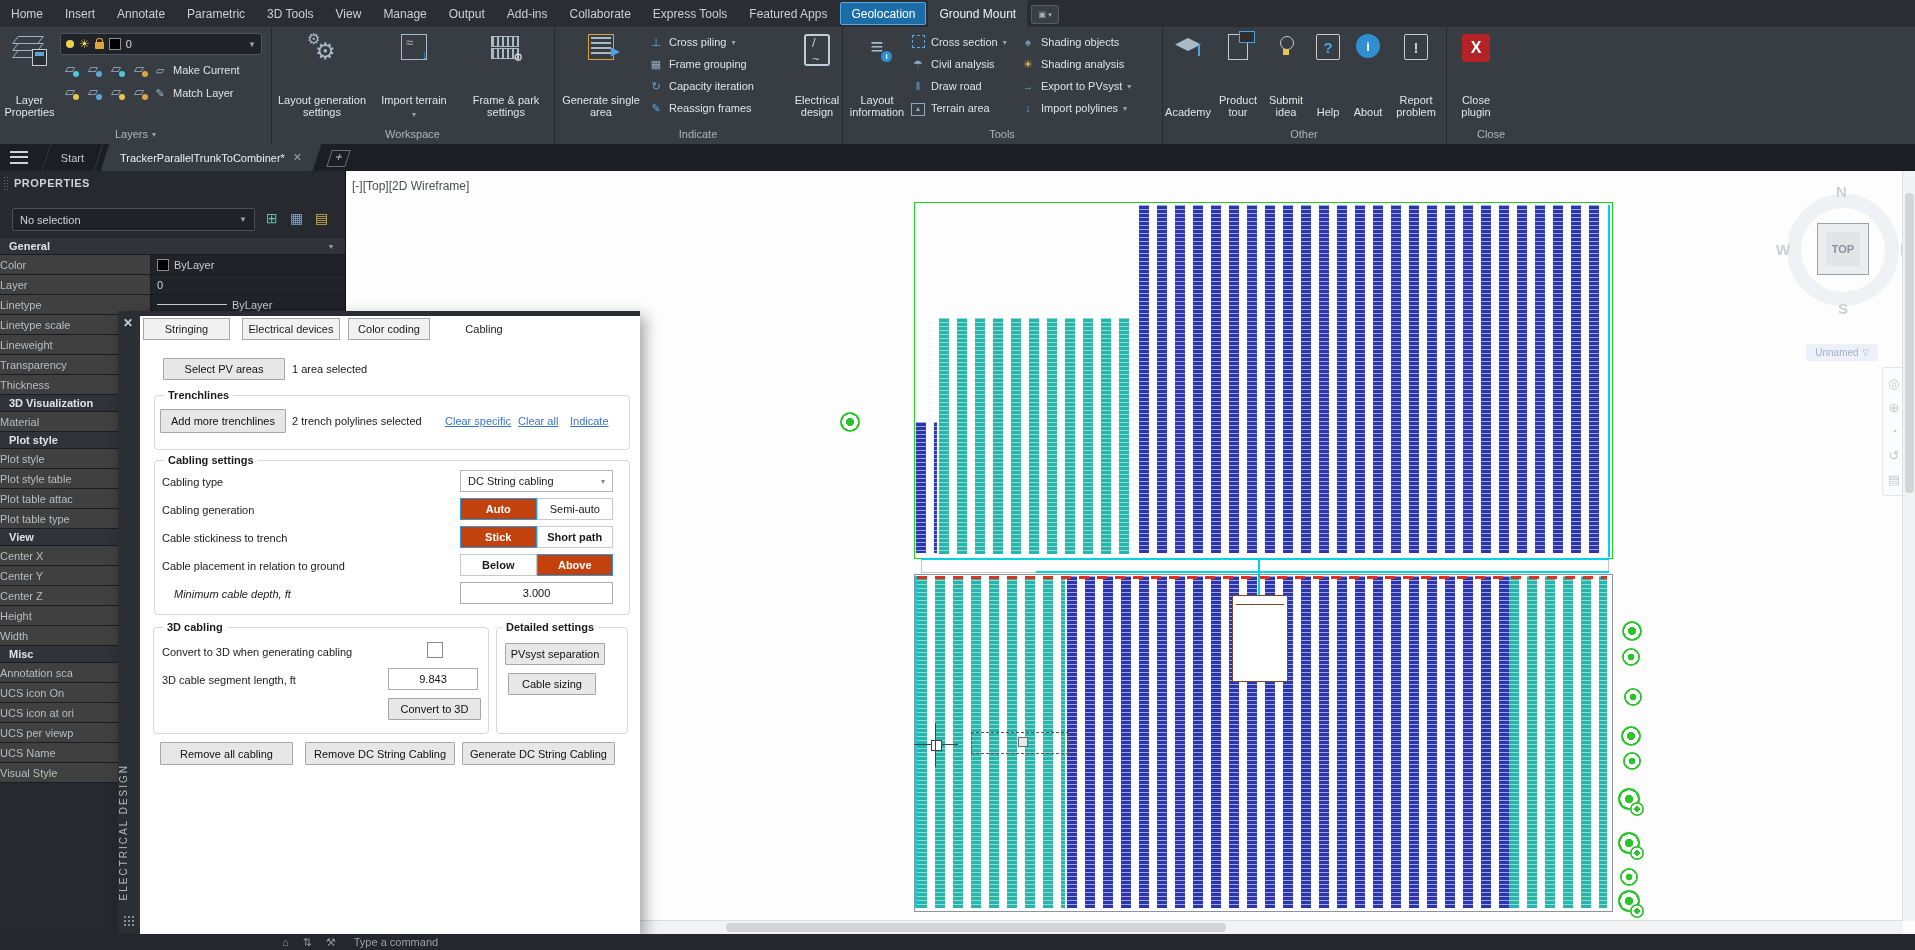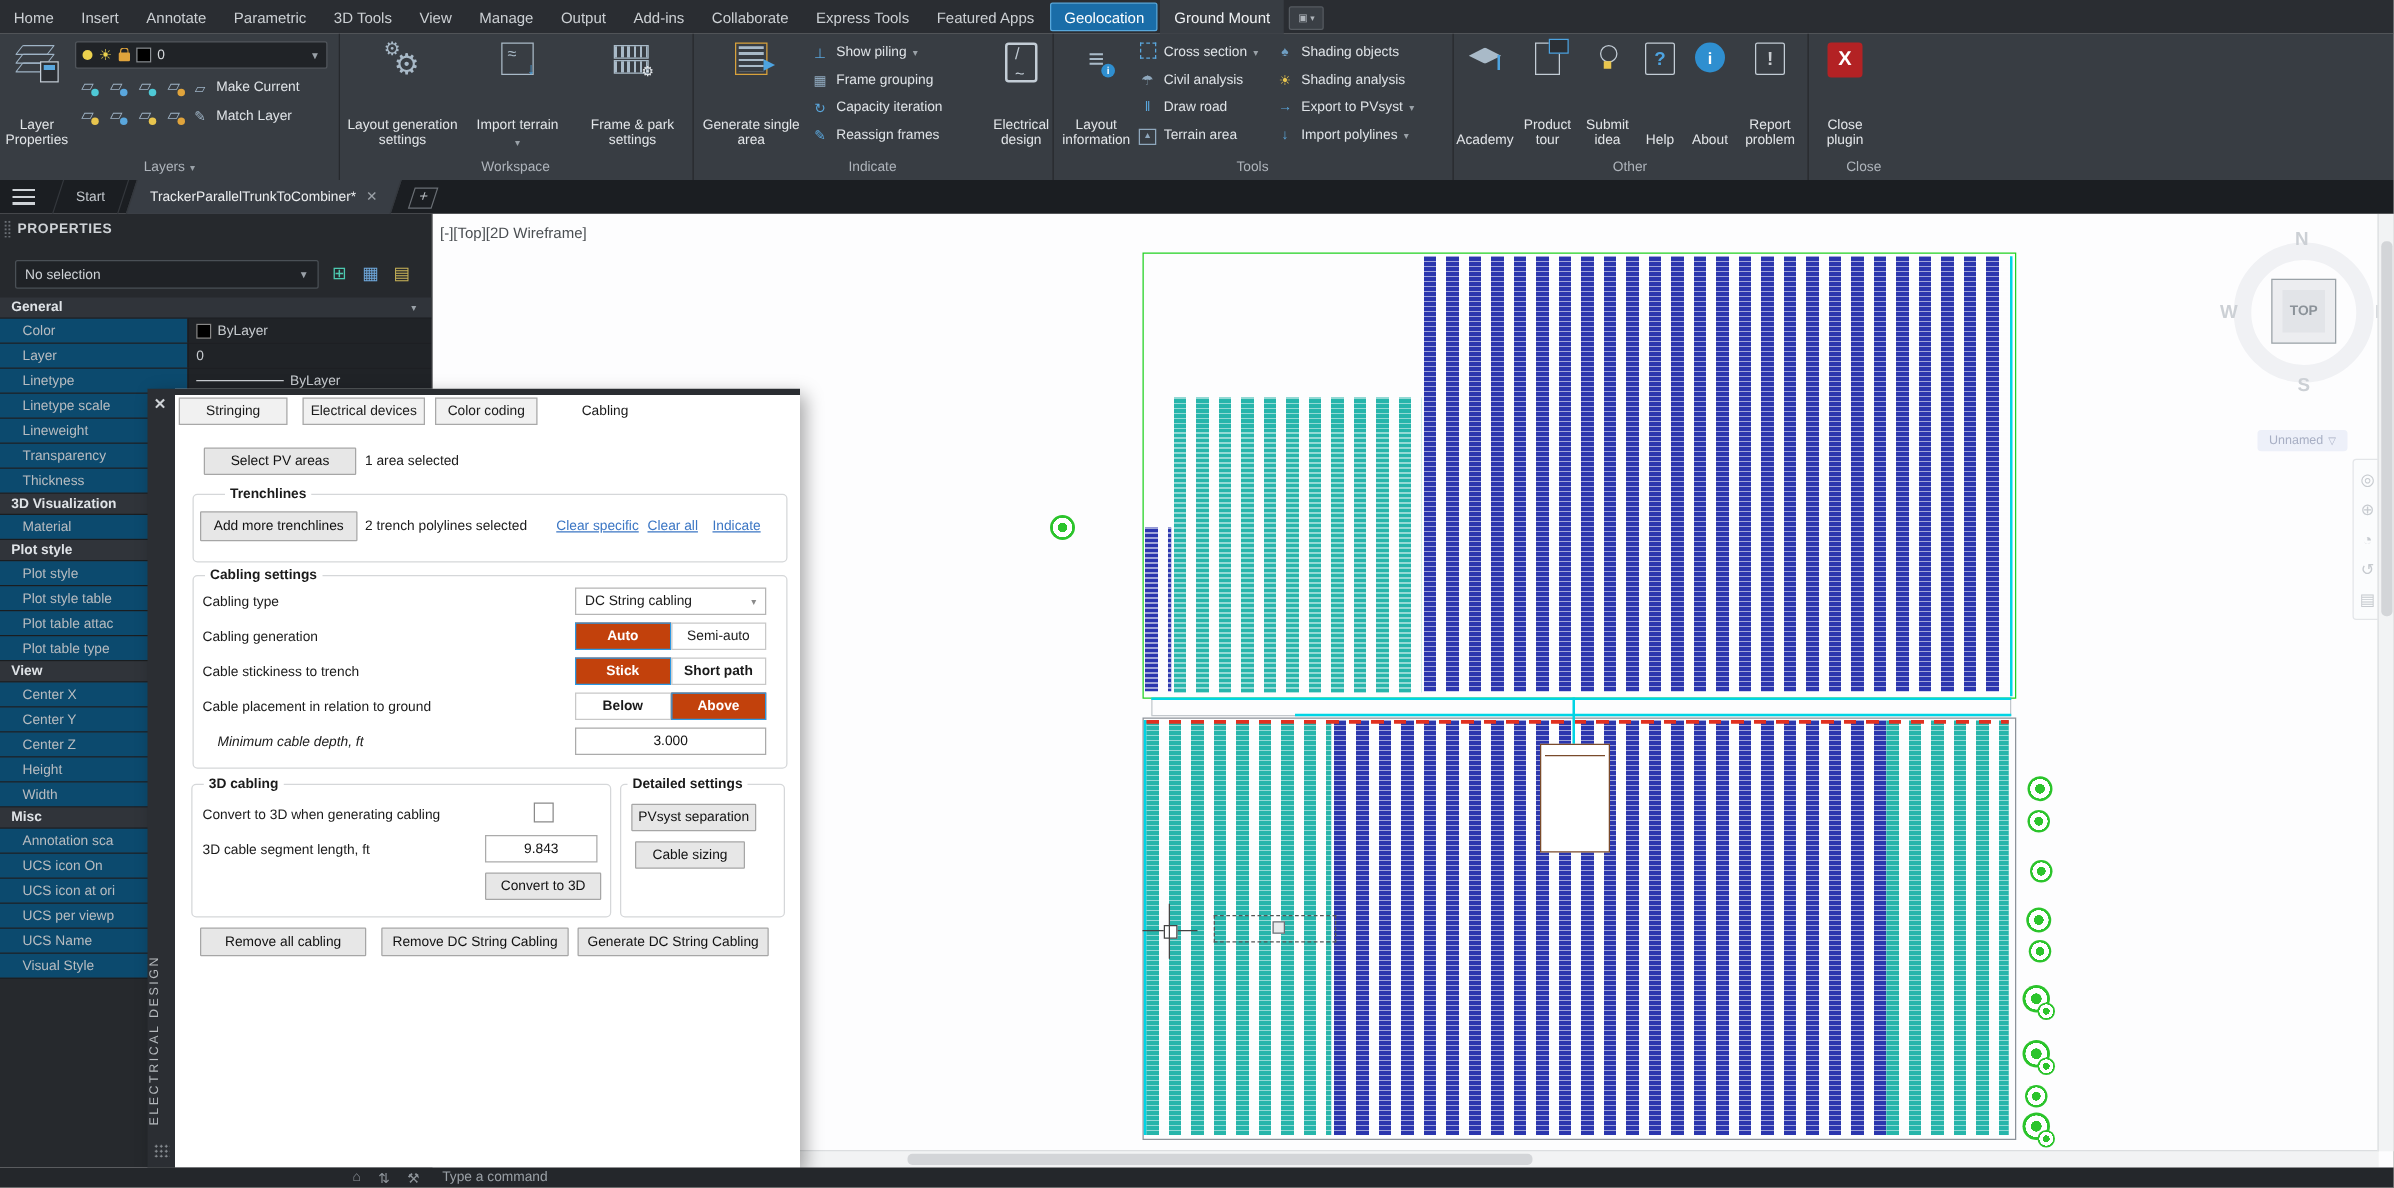--- a/index.html
+++ b/index.html
@@ -81,21 +81,21 @@
   .props-title{position:absolute;left:14px;top:6px;font-size:11px;font-weight:bold;color:#cfd3d7;letter-spacing:.5px;}
   .grip-v{position:absolute;left:3px;top:5px;width:6px;height:14px;background:radial-gradient(#6a6f75 1px,transparent 1px);background-size:3px 3px;}
   .nosel{position:absolute;left:12px;top:37px;width:243px;height:23px;background:#1f2226;border:1px solid #4a5056;border-radius:2px;display:flex;align-items:center;padding:0 7px;box-sizing:border-box;font-size:11px;color:#cfd3d7;}
   .nosel .chev{margin-left:auto;}
   .prop-tools{position:absolute;left:262px;top:38px;display:flex;gap:6px;}
   .prop-tools span{width:19px;height:19px;font-size:14px;line-height:19px;text-align:center;}
   #prows{position:absolute;left:0;top:67px;width:345px;}
   .phead{height:16px;background:#30343a;color:#dfe3e7;font-size:11px;font-weight:bold;display:flex;align-items:center;padding-left:9px;border-bottom:1px solid #1a1d20;}
   .phead .hc{margin-left:auto;margin-right:12px;font-size:8px;color:#9aa1a8;font-weight:normal;}
   .prow{height:19px;display:flex;font-size:11px;border-bottom:1px solid #1a1d20;}
-  .plab{width:150px;padding-left:18px;color:#b8bcc0;background:#0c4a6e;display:flex;align-items:center;box-sizing:border-box;}
+  .plab{width:150px;color:#b8bcc0;background:#404040;display:flex;align-items:center;box-sizing:border-box;}
   .pval{flex:1;background:#202327;color:#c8ccd0;display:flex;align-items:center;padding-left:6px;gap:5px;border-left:1px solid #1a1d20;}
   .pswatch{width:10px;height:10px;background:#000;border:1px solid #888;}
   .pline{width:70px;height:0;border-top:1.5px solid #c8ccd0;}
 
   
   #canvas{position:absolute;left:345px;top:171px;width:1570px;height:763px;background:#fdfdfe;overflow:hidden;z-index:4;border-left:1px solid #0d0f11;}
   .vplabel{position:absolute;left:6px;top:8px;font-size:12px;color:#4a4e52;}
   .bars{position:absolute;}
   .bars-blue{background-image:repeating-linear-gradient(180deg,rgba(255,255,255,.55) 0 1px,transparent 1px 4px),repeating-linear-gradient(90deg,#2b36ae 0 10px,transparent 10px 18px);}
   .bars-teal{background-image:repeating-linear-gradient(180deg,rgba(255,255,255,.5) 0 1px,transparent 1px 4px),repeating-linear-gradient(90deg,#27b5ab 0 10px,transparent 10px 18px);}
@@ -258,21 +258,21 @@
         <span class="ic-gen">
             <span class="in"></span>
             <span class="tri">▶</span>
           </span>
         <span class="blabel">Generate single
 area</span>
       </div>
       <div id="actions-small" class="abs" style="left:94px;top:0;width:146px;height:95px;">
           <div class="sbtn" style="left: 0px; top: 5px;">
             <span class="ic" style="color: rgb(90, 167, 221);">⊥</span>
-            <span>Show piling</span>
+            <span>Cross piling</span>
             <span class="chev">▾</span>
           </div>
           <div class="sbtn" style="left: 0px; top: 27px;">
             <span class="ic" style="color: rgb(143, 168, 189);">▦</span>
             <span>Frame grouping</span>
           </div>
           <div class="sbtn" style="left: 0px; top: 49px;">
             <span class="ic" style="color: rgb(90, 167, 221);">↻</span>
             <span>Capacity iteration</span>
           </div>
@@ -666,21 +666,21 @@
     <div class="dlg">
       <div class="dtab" style="left:3px;width:87px;">Stringing</div>
       <div class="dtab" style="left:102px;width:98px;">Electrical devices</div>
       <div class="dtab" style="left:208px;width:82px;">Color coding</div>
       <div class="dtab active" style="left:298px;width:92px;">Cabling</div>
 
       <div class="wbtn" style="left:23px;top:42px;width:122px;height:22px;">Select PV areas</div>
       <span class="dtext" style="left:152px;top:47px;">1 area selected</span>
 
       <div class="gbox" style="left:14px;top:79px;width:474px;height:53px;"></div>
-      <span class="glabel" style="left:40px;top:73px;">Trenchlines</span>
+      <span class="glabel" style="left:24px;top:73px;">Trenchlines</span>
       <div class="wbtn" style="left:20px;top:93px;width:126px;height:24px;">Add more trenchlines</div>
       <span class="dtext" style="left:152px;top:99px;">2 trench polylines selected</span>
       <span class="dlink" style="left:305px;top:99px;">Clear specific</span>
       <span class="dlink" style="left:378px;top:99px;">Clear all</span>
       <span class="dlink" style="left:430px;top:99px;">Indicate</span>
 
       <div class="gbox" style="left:14px;top:144px;width:474px;height:153px;"></div>
       <span class="glabel" style="left:24px;top:138px;">Cabling settings</span>
 
       <span class="dtext" style="left:22px;top:160px;">Cabling type</span>

